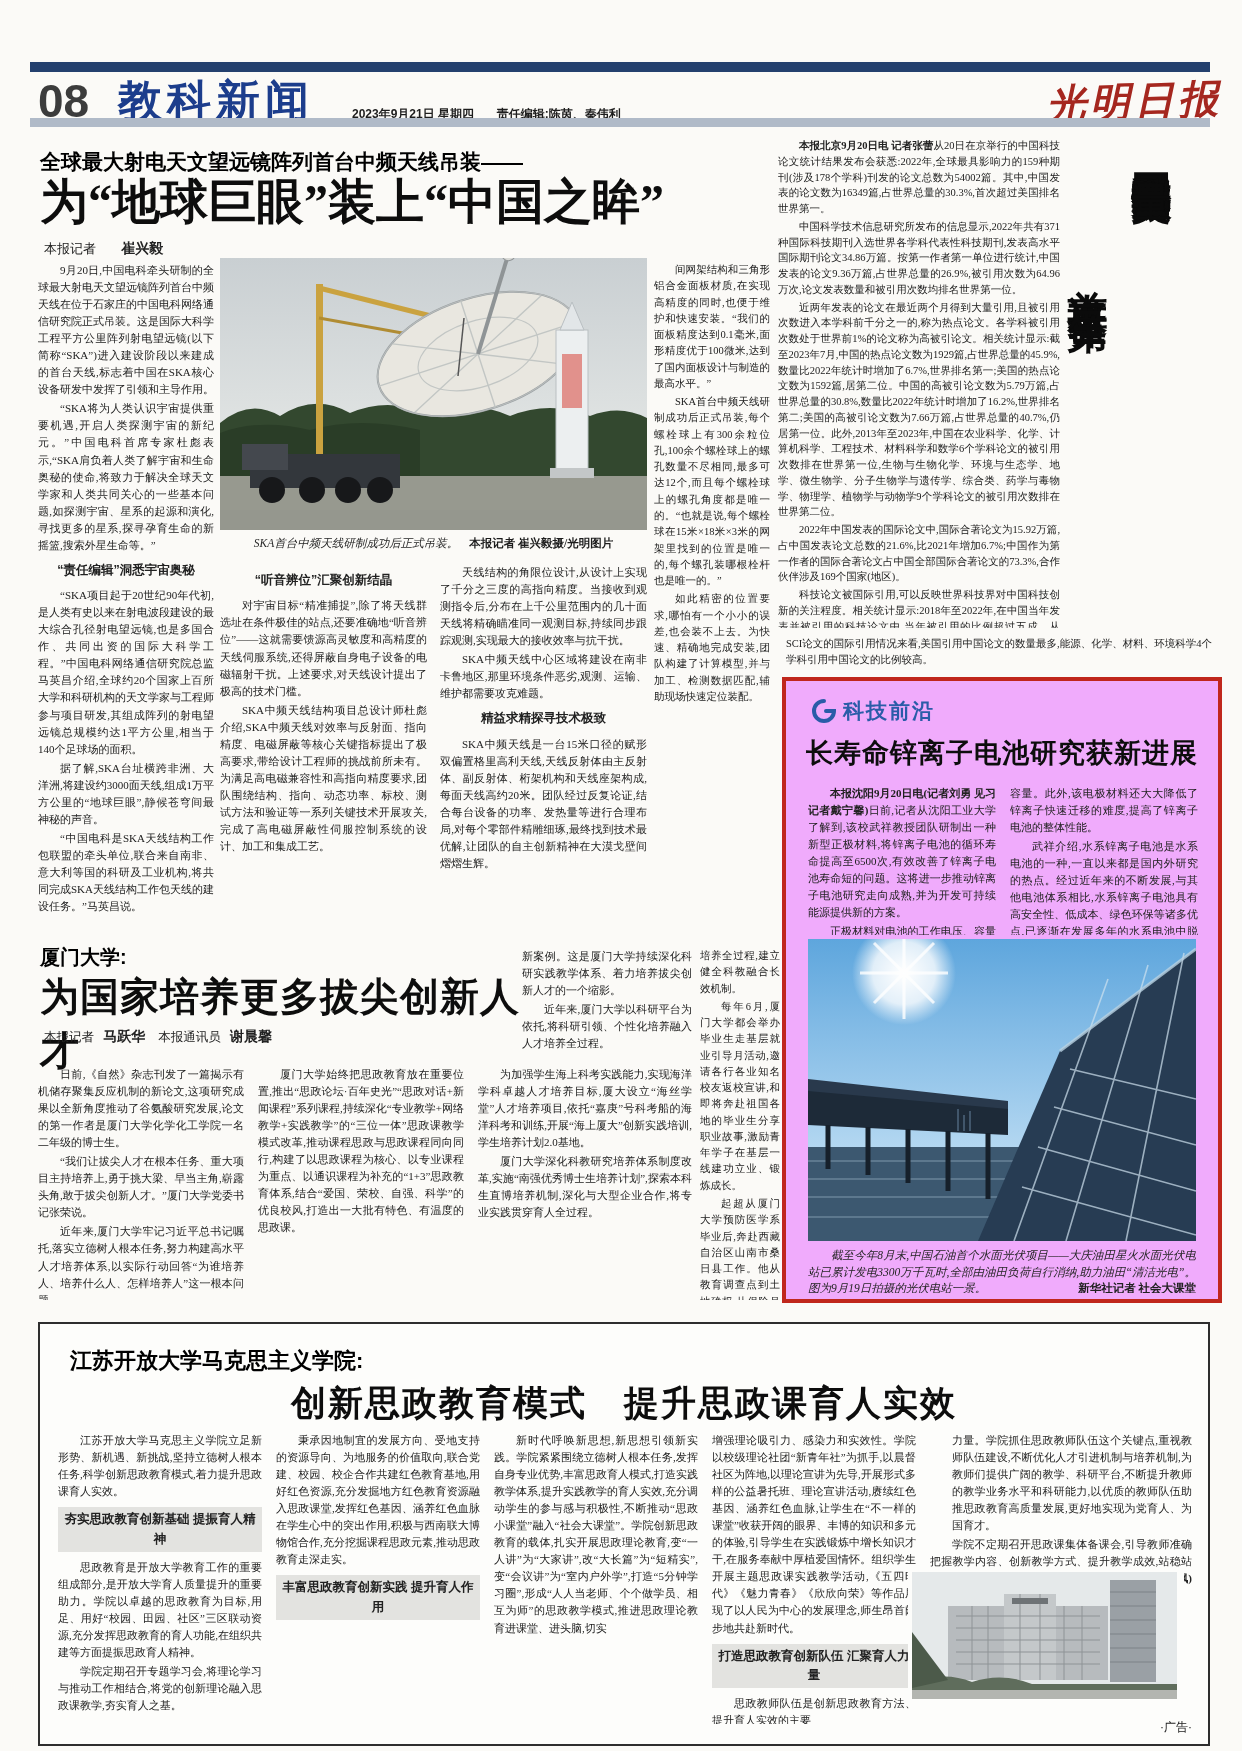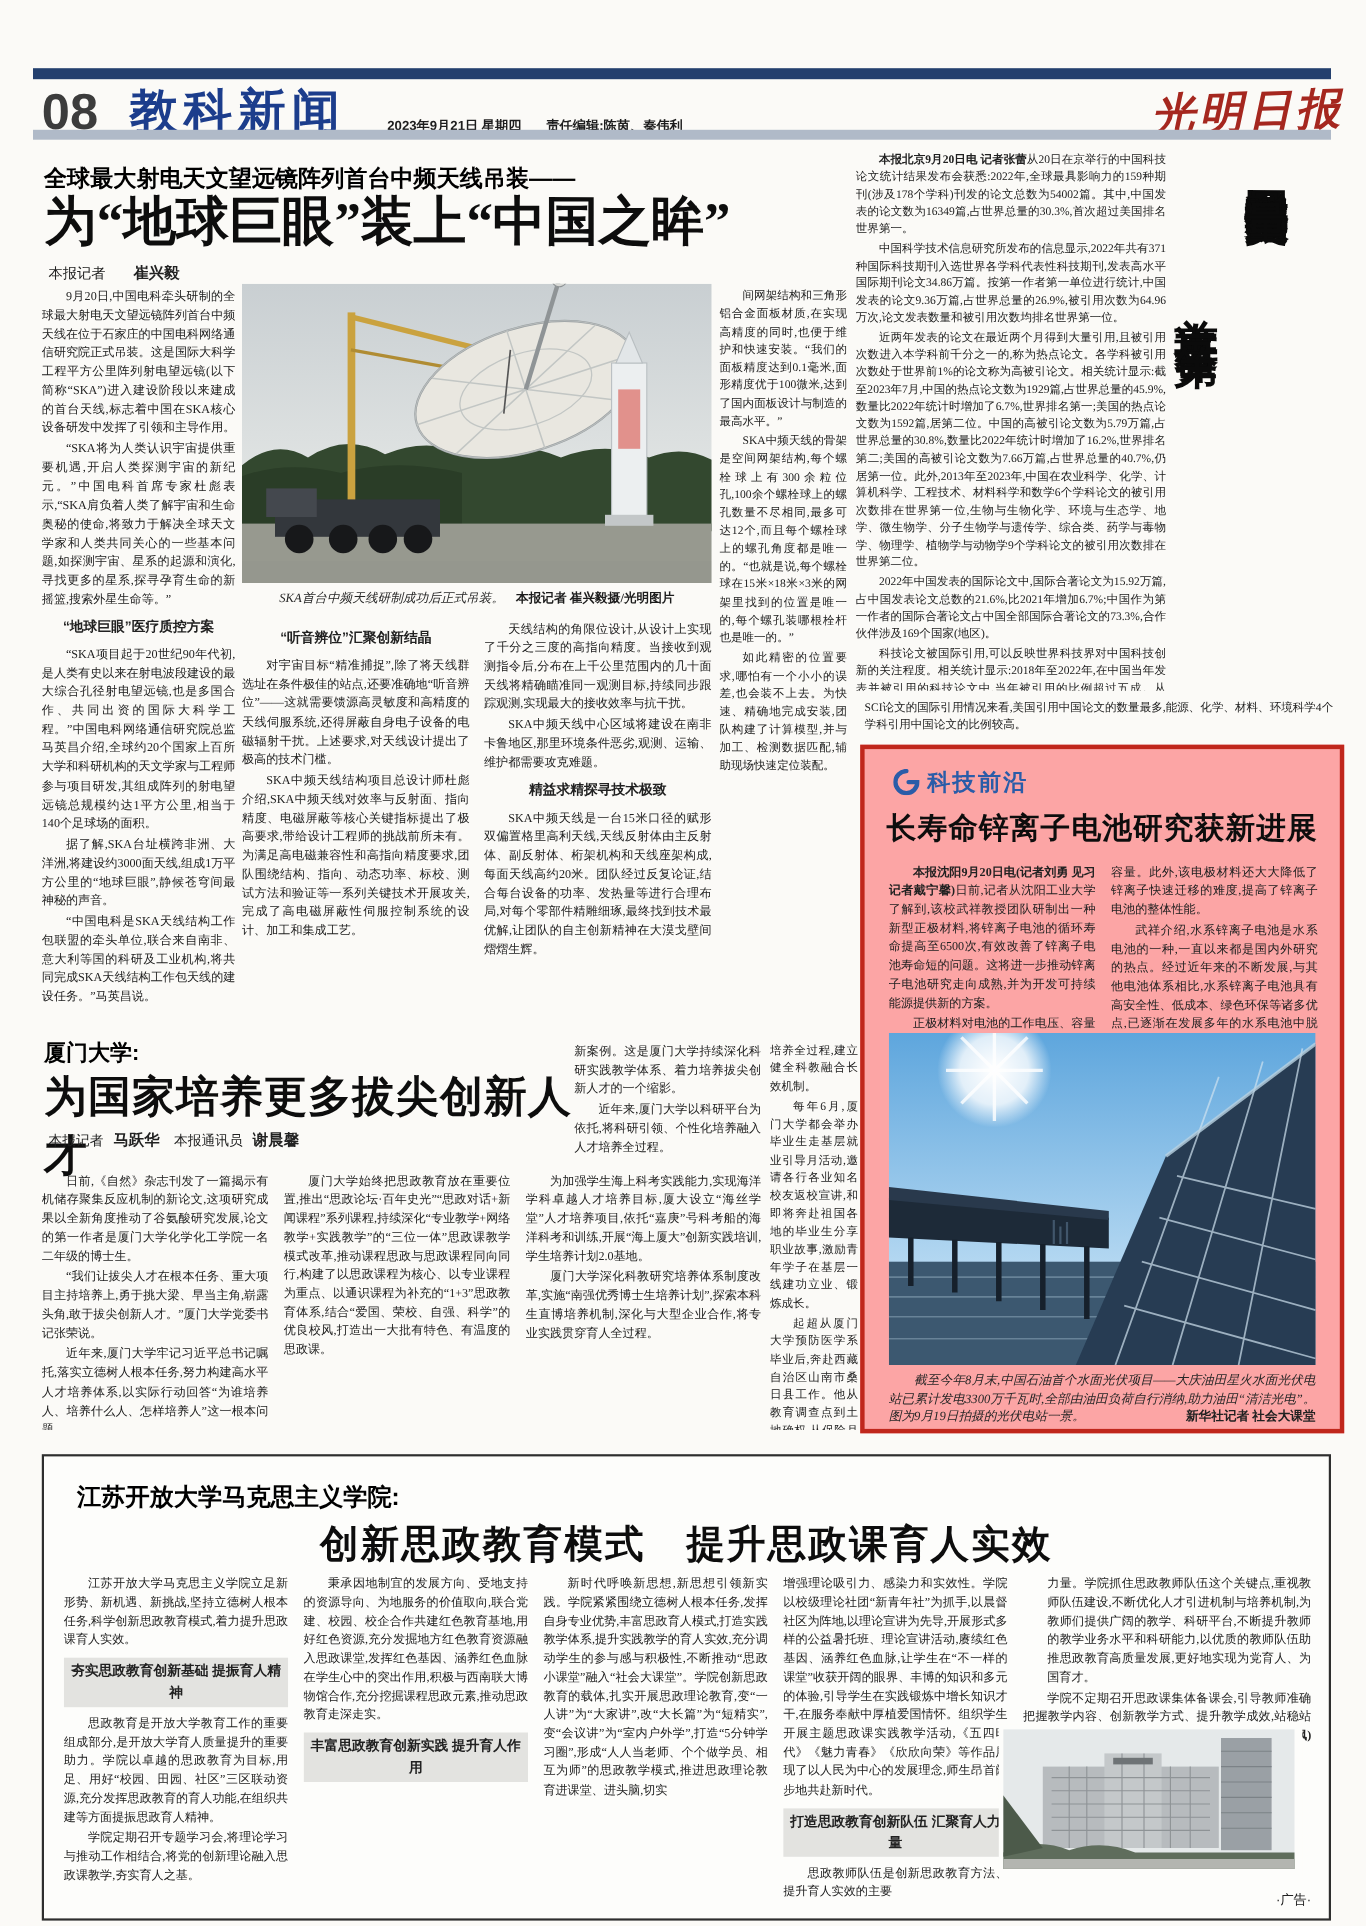--- a/index.html
+++ b/index.html
@@ -14,21 +14,21 @@
            font-family:"Liberation Sans","DejaVu Sans",sans-serif;text-indent:0;}
   .gray-sub{display:block;background:#e3e3e0;font-weight:bold;font-size:12.5px;padding:3px 4px;margin:7px 0;
             text-align:center;font-family:"Liberation Sans","DejaVu Sans",sans-serif;text-indent:0;}
   .kicker{font-family:"Liberation Sans","DejaVu Sans",sans-serif;font-weight:bold;color:#000;}
   .headline{font-weight:900;color:#0d0d0d;}
   .byline{font-size:13px;color:#222;}
   .byline b{font-size:14px;}
   .caption{font-style:italic;color:#262626;}
   .vhead{writing-mode:vertical-rl;font-weight:900;color:#0b0b0b;}
   .vhead span{display:block;line-height:1.25;}
-  #redbox{position:absolute;border:4px solid #c0271c;background:#fca5a5;}
+  #redbox{position:absolute;border:4px solid #c0271c;background:#f0abfc;}
   #adbox{position:absolute;border:2px solid #2e2e2e;background:#fdfdfb;}
   .photo-frame{display:block;}
 </style>
 </head>
 <body>
 
 <div id="page">
 
   <div class="abs" style="left:30px;top:62px;width:1180px;height:10px;background:#24406e;"></div>
 
@@ -52,21 +52,21 @@
   <div class="abs headline" style="left:40px;top:176px;width:640px;font-size:48px;line-height:1.1;">为“地球巨眼”装上“中国之眸”</div>
 
   <div class="abs byline" style="left:44px;top:240px;">
     <span>本报记者</span>
     <b style="margin-left:22px;">崔兴毅</b>
   </div>
 
   <div class="col" style="left:38px;top:262px;width:176px;height:668px;">
     <p>9月20日,中国电科牵头研制的全球最大射电天文望远镜阵列首台中频天线在位于石家庄的中国电科网络通信研究院正式吊装。这是国际大科学工程平方公里阵列射电望远镜(以下简称“SKA”)进入建设阶段以来建成的首台天线,标志着中国在SKA核心设备研发中发挥了引领和主导作用。</p>
     <p>“SKA将为人类认识宇宙提供重要机遇,开启人类探测宇宙的新纪元。”中国电科首席专家杜彪表示,“SKA肩负着人类了解宇宙和生命奥秘的使命,将致力于解决全球天文学家和人类共同关心的一些基本问题,如探测宇宙、星系的起源和演化,寻找更多的星系,探寻孕育生命的新摇篮,搜索外星生命等。”</p>
-    <span class="subhead">“地球巨眼”医疗质控方案</span>
+    <span class="subhead">“责任编辑”洞悉宇宙奥秘</span>
     <p>“SKA项目起于20世纪90年代初,是人类有史以来在射电波段建设的最大综合孔径射电望远镜,也是多国合作、共同出资的国际大科学工程。”中国电科网络通信研究院总监马英昌介绍,全球约20个国家上百所大学和科研机构的天文学家与工程师参与项目研发,其组成阵列的射电望远镜总规模约达1平方公里,相当于140个足球场的面积。</p>
     <p>据了解,SKA台址横跨非洲、大洋洲,将建设约3000面天线,组成1万平方公里的“地球巨眼”,静候苍穹间最神秘的声音。</p>
     <p>“中国电科是SKA天线结构工作包联盟的牵头单位,联合来自南非、意大利等国的科研及工业机构,将共同完成SKA天线结构工作包天线的建设任务。”马英昌说。</p>
   </div>
 
   <div class="abs" style="left:220px;top:258px;width:427px;height:272px;">
     <svg class="photo-frame" width="427" height="272" viewBox="0 0 427 272">
       <defs>
         <linearGradient id="sky1" x1="0" y1="0" x2="0" y2="1">
           <stop offset="0" stop-color="#c9cfd2"></stop>
@@ -124,21 +124,21 @@
 
   <div class="col" style="left:440px;top:564px;width:207px;height:366px;">
     <p>天线结构的角限位设计,从设计上实现了千分之三度的高指向精度。当接收到观测指令后,分布在上千公里范围内的几十面天线将精确瞄准同一观测目标,持续同步跟踪观测,实现最大的接收效率与抗干扰。</p>
     <p>SKA中频天线中心区域将建设在南非卡鲁地区,那里环境条件恶劣,观测、运输、维护都需要攻克难题。</p>
     <span class="subhead">精益求精探寻技术极致</span>
     <p>SKA中频天线是一台15米口径的赋形双偏置格里高利天线,天线反射体由主反射体、副反射体、桁架机构和天线座架构成,每面天线高约20米。团队经过反复论证,结合每台设备的功率、发热量等进行合理布局,对每个零部件精雕细琢,最终找到技术最优解,让团队的自主创新精神在大漠戈壁间熠熠生辉。</p>
   </div>
 
   <div class="col" style="left:654px;top:262px;width:116px;height:668px;font-size:10.5px;">
     <p>间网架结构和三角形铝合金面板材质,在实现高精度的同时,也便于维护和快速安装。“我们的面板精度达到0.1毫米,面形精度优于100微米,达到了国内面板设计与制造的最高水平。”</p>
-    <p>SKA中频天线的骨架是空间网架结构,每个螺栓球上有300余粒位孔,100余个螺栓球上的螺孔数量不尽相同,最多可达12个,而且每个螺栓球上的螺孔角度都是唯一的。“也就是说,每个螺栓球在15米×18米×3米的网架里找到的位置是唯一的,每个螺孔装哪根栓杆也是唯一的。”</p>
+    <p>SKA首台中频天线研制成功后正式吊装,每个螺栓球上有300余粒位孔,100余个螺栓球上的螺孔数量不尽相同,最多可达12个,而且每个螺栓球上的螺孔角度都是唯一的。“也就是说,每个螺栓球在15米×18米×3米的网架里找到的位置是唯一的,每个螺孔装哪根栓杆也是唯一的。”</p>
     <p>如此精密的位置要求,哪怕有一个小小的误差,也会装不上去。为快速、精确地完成安装,团队构建了计算模型,并与加工、检测数据匹配,辅助现场快速定位装配。</p>
   </div>
 
   <div class="col" style="left:778px;top:138px;width:282px;height:490px;font-size:10.5px;line-height:1.5;">
     <p>
       <span class="lead-bold">本报北京9月20日电 记者张蕾</span><span>从20日在京举行的中国科技论文统计结果发布会获悉:2022年,全球最具影响力的159种期刊(涉及178个学科)刊发的论文总数为54002篇。其中,中国发表的论文数为16349篇,占世界总量的30.3%,首次超过美国排名世界第一。</span>
     </p>
     <p>中国科学技术信息研究所发布的信息显示,2022年共有371种国际科技期刊入选世界各学科代表性科技期刊,发表高水平国际期刊论文34.86万篇。按第一作者第一单位进行统计,中国发表的论文9.36万篇,占世界总量的26.9%,被引用次数为64.96万次,论文发表数量和被引用次数均排名世界第一位。</p>
     <p>近两年发表的论文在最近两个月得到大量引用,且被引用次数进入本学科前千分之一的,称为热点论文。各学科被引用次数处于世界前1%的论文称为高被引论文。相关统计显示:截至2023年7月,中国的热点论文数为1929篇,占世界总量的45.9%,数量比2022年统计时增加了6.7%,世界排名第一;美国的热点论文数为1592篇,居第二位。中国的高被引论文数为5.79万篇,占世界总量的30.8%,数量比2022年统计时增加了16.2%,世界排名第二;美国的高被引论文数为7.66万篇,占世界总量的40.7%,仍居第一位。此外,2013年至2023年,中国在农业科学、化学、计算机科学、工程技术、材料科学和数学6个学科论文的被引用次数排在世界第一位,生物与生物化学、环境与生态学、地学、微生物学、分子生物学与遗传学、综合类、药学与毒物学、物理学、植物学与动物学9个学科论文的被引用次数排在世界第二位。</p>
     <p>2022年中国发表的国际论文中,国际合著论文为15.92万篇,占中国发表论文总数的21.6%,比2021年增加6.7%;中国作为第一作者的国际合著论文占中国全部国际合著论文的73.3%,合作伙伴涉及169个国家(地区)。</p>

